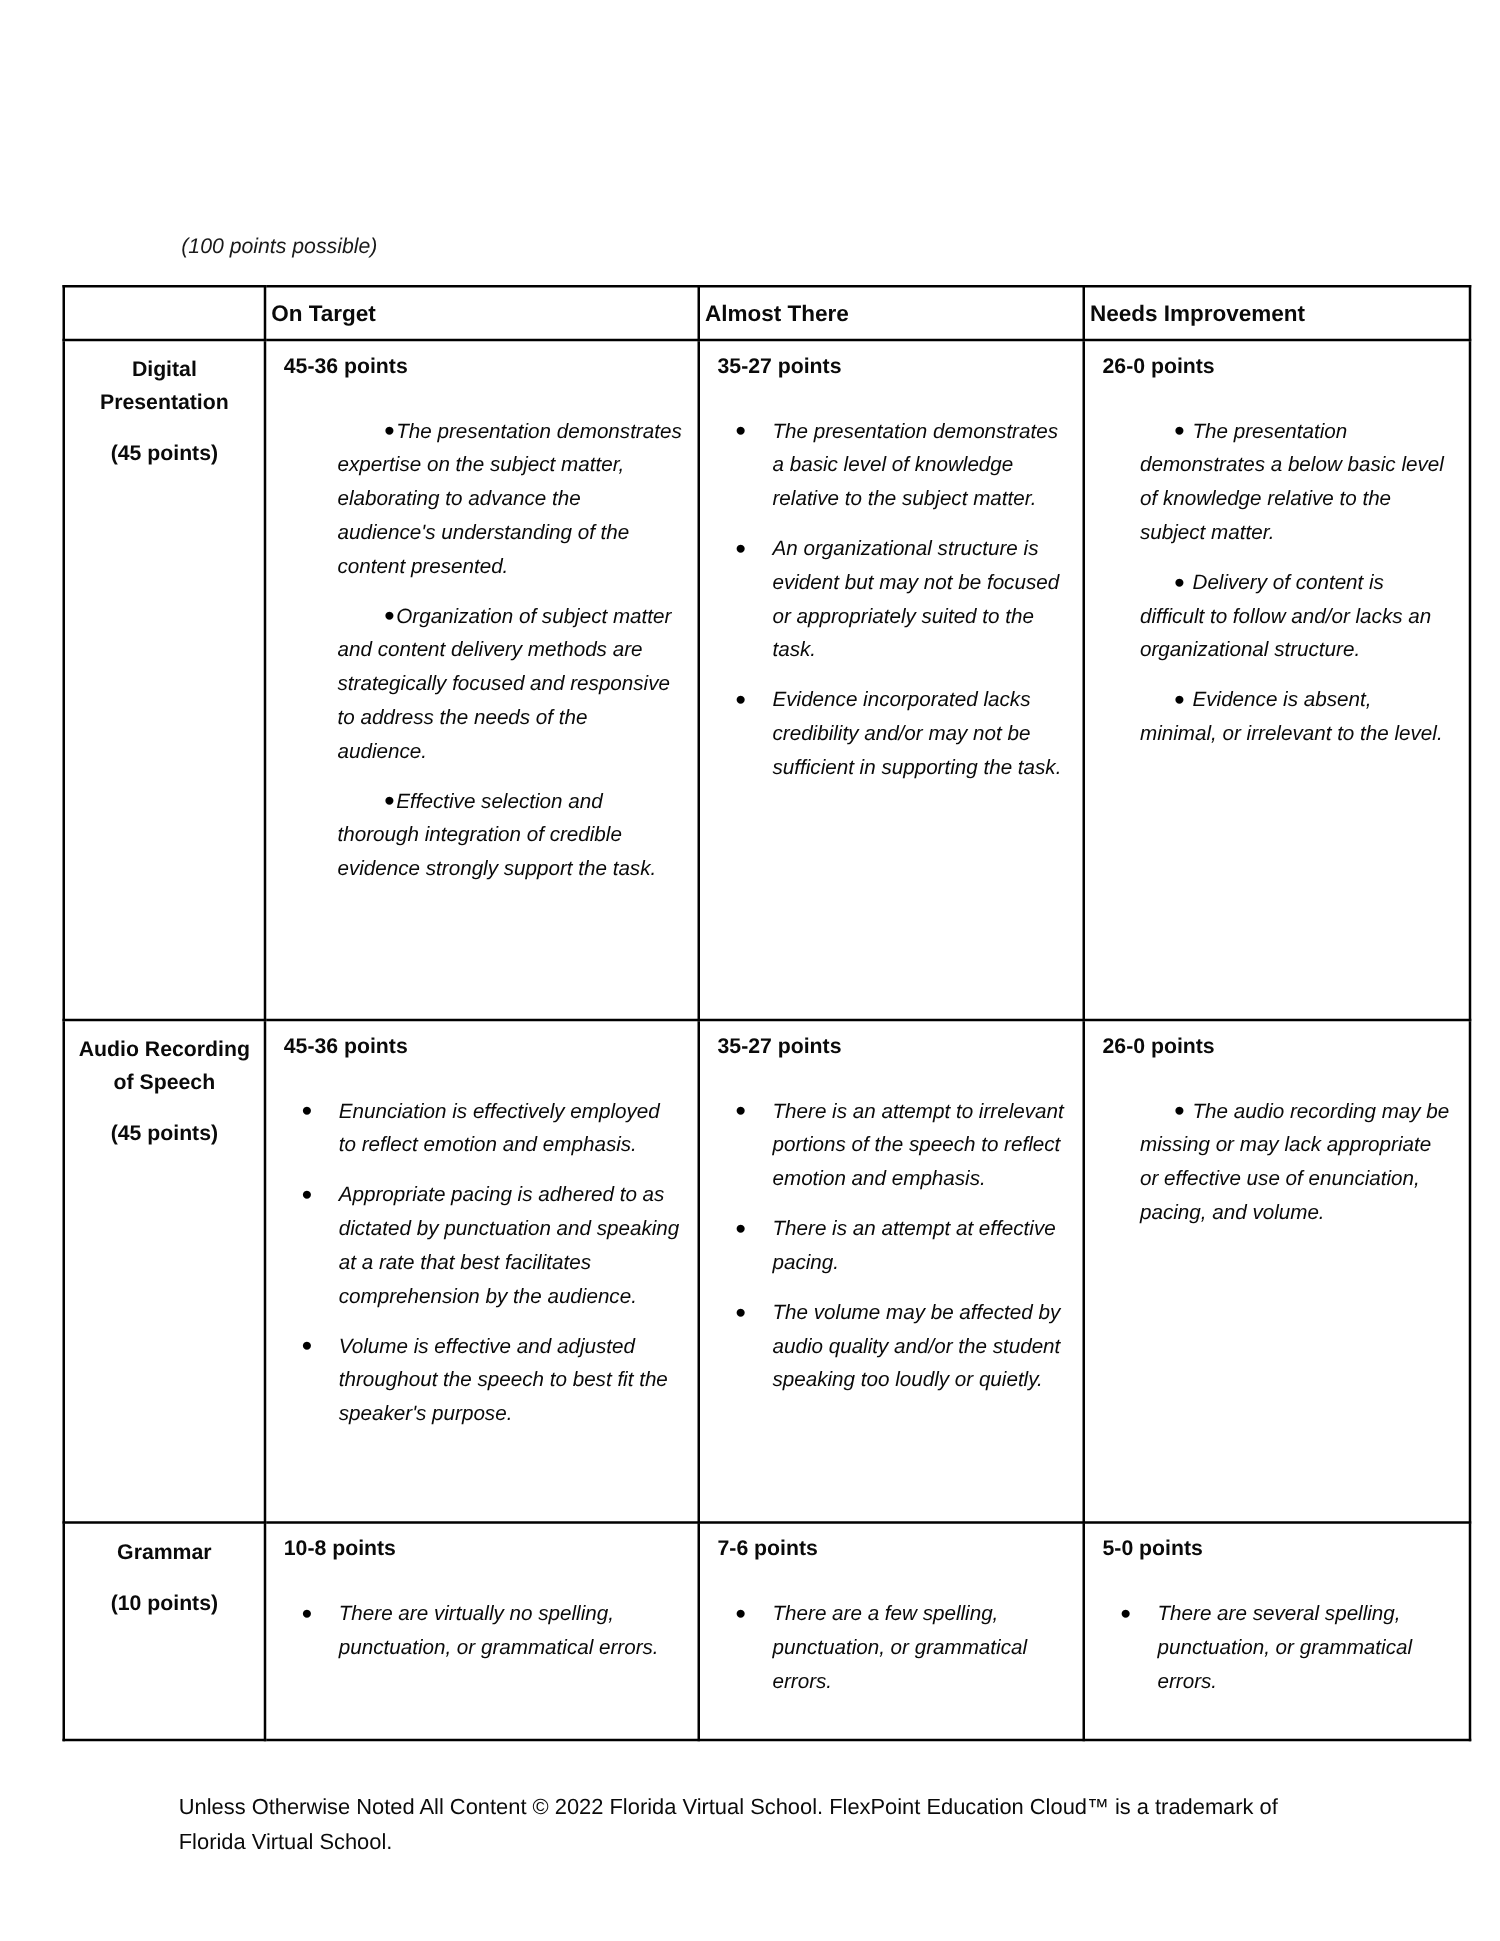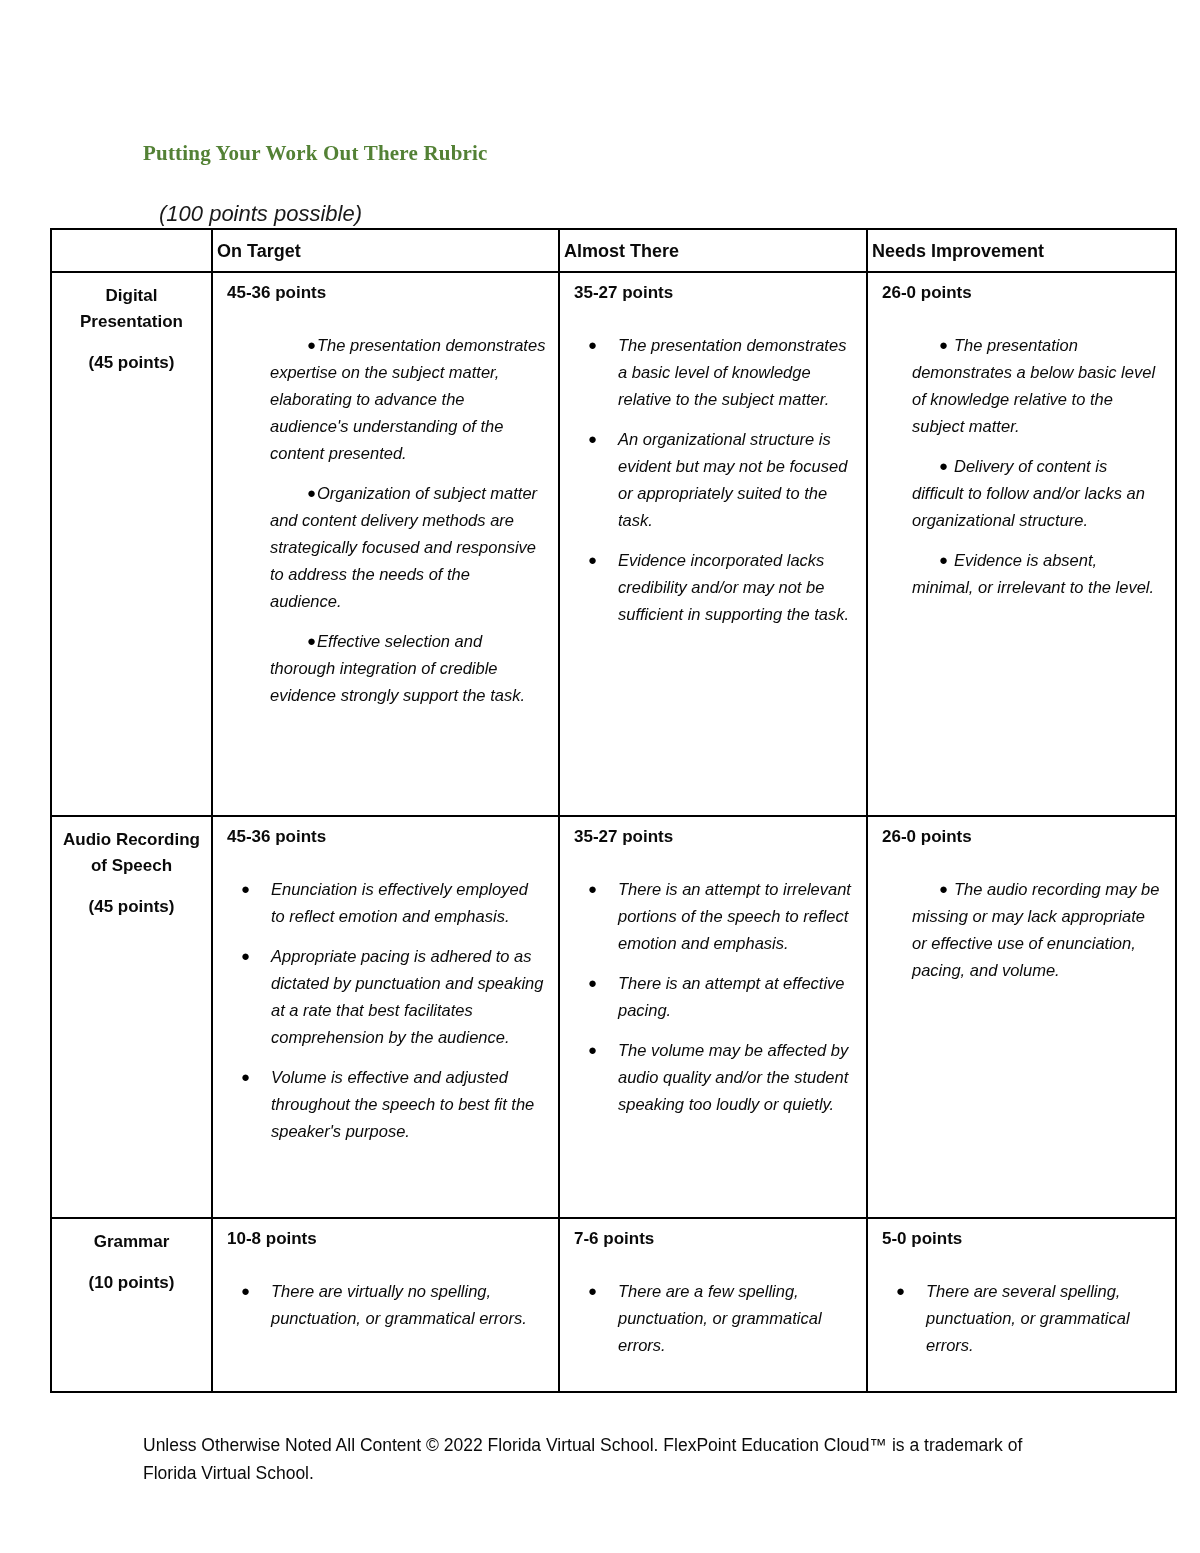--- a/index.html
+++ b/index.html
@@ -9,22 +9,22 @@
     -webkit-font-smoothing:antialiased;
   }
   .page { position:relative; width:1200px; height:1553px; overflow:hidden; }
 
   .doc-title {
     position:absolute; left:143px; top:141px; margin:0;
     font-family:"Liberation Serif", "DejaVu Serif", serif;
     font-weight:bold; font-size:21px; color:#538135; letter-spacing:0.2px;
   }
   .doc-subtitle {
-    position:absolute; left:143px; top:185px; margin:16px;
-    font-style:italic; font-size:22px; color:#1a1a1a;
+    position:absolute; left:143px; top:185px; margin:2px;
+    font-style:italic; font-size:17px; color:#1a1a1a;
   }
 
   table.rubric {
     position:absolute; left:50px; top:228px;
     width:1125px; border-collapse:collapse; table-layout:fixed;
   }
   .rubric th, .rubric td {
     border:2px solid #000; vertical-align:top;
     font-size:16.5px; line-height:27px; color:#0a0a0a;
   }
@@ -62,21 +62,20 @@
   .doc-footer {
     position:absolute; left:143px; top:1431px; margin:0;
     width:890px; font-size:17.5px; line-height:28px; color:#0a0a0a;
   }
 </style>
 </head>
 <body>
 
 <div class="page">
 
-  <h1 class="doc-title">Putting Your Work Out There Rubric</h1>
 
   <p class="doc-subtitle">(100 points possible)</p>
 
   <table class="rubric">
     <colgroup>
       <col style="width:161px">
       <col style="width:347px">
       <col style="width:308px">
       <col style="width:309px">
     </colgroup>

